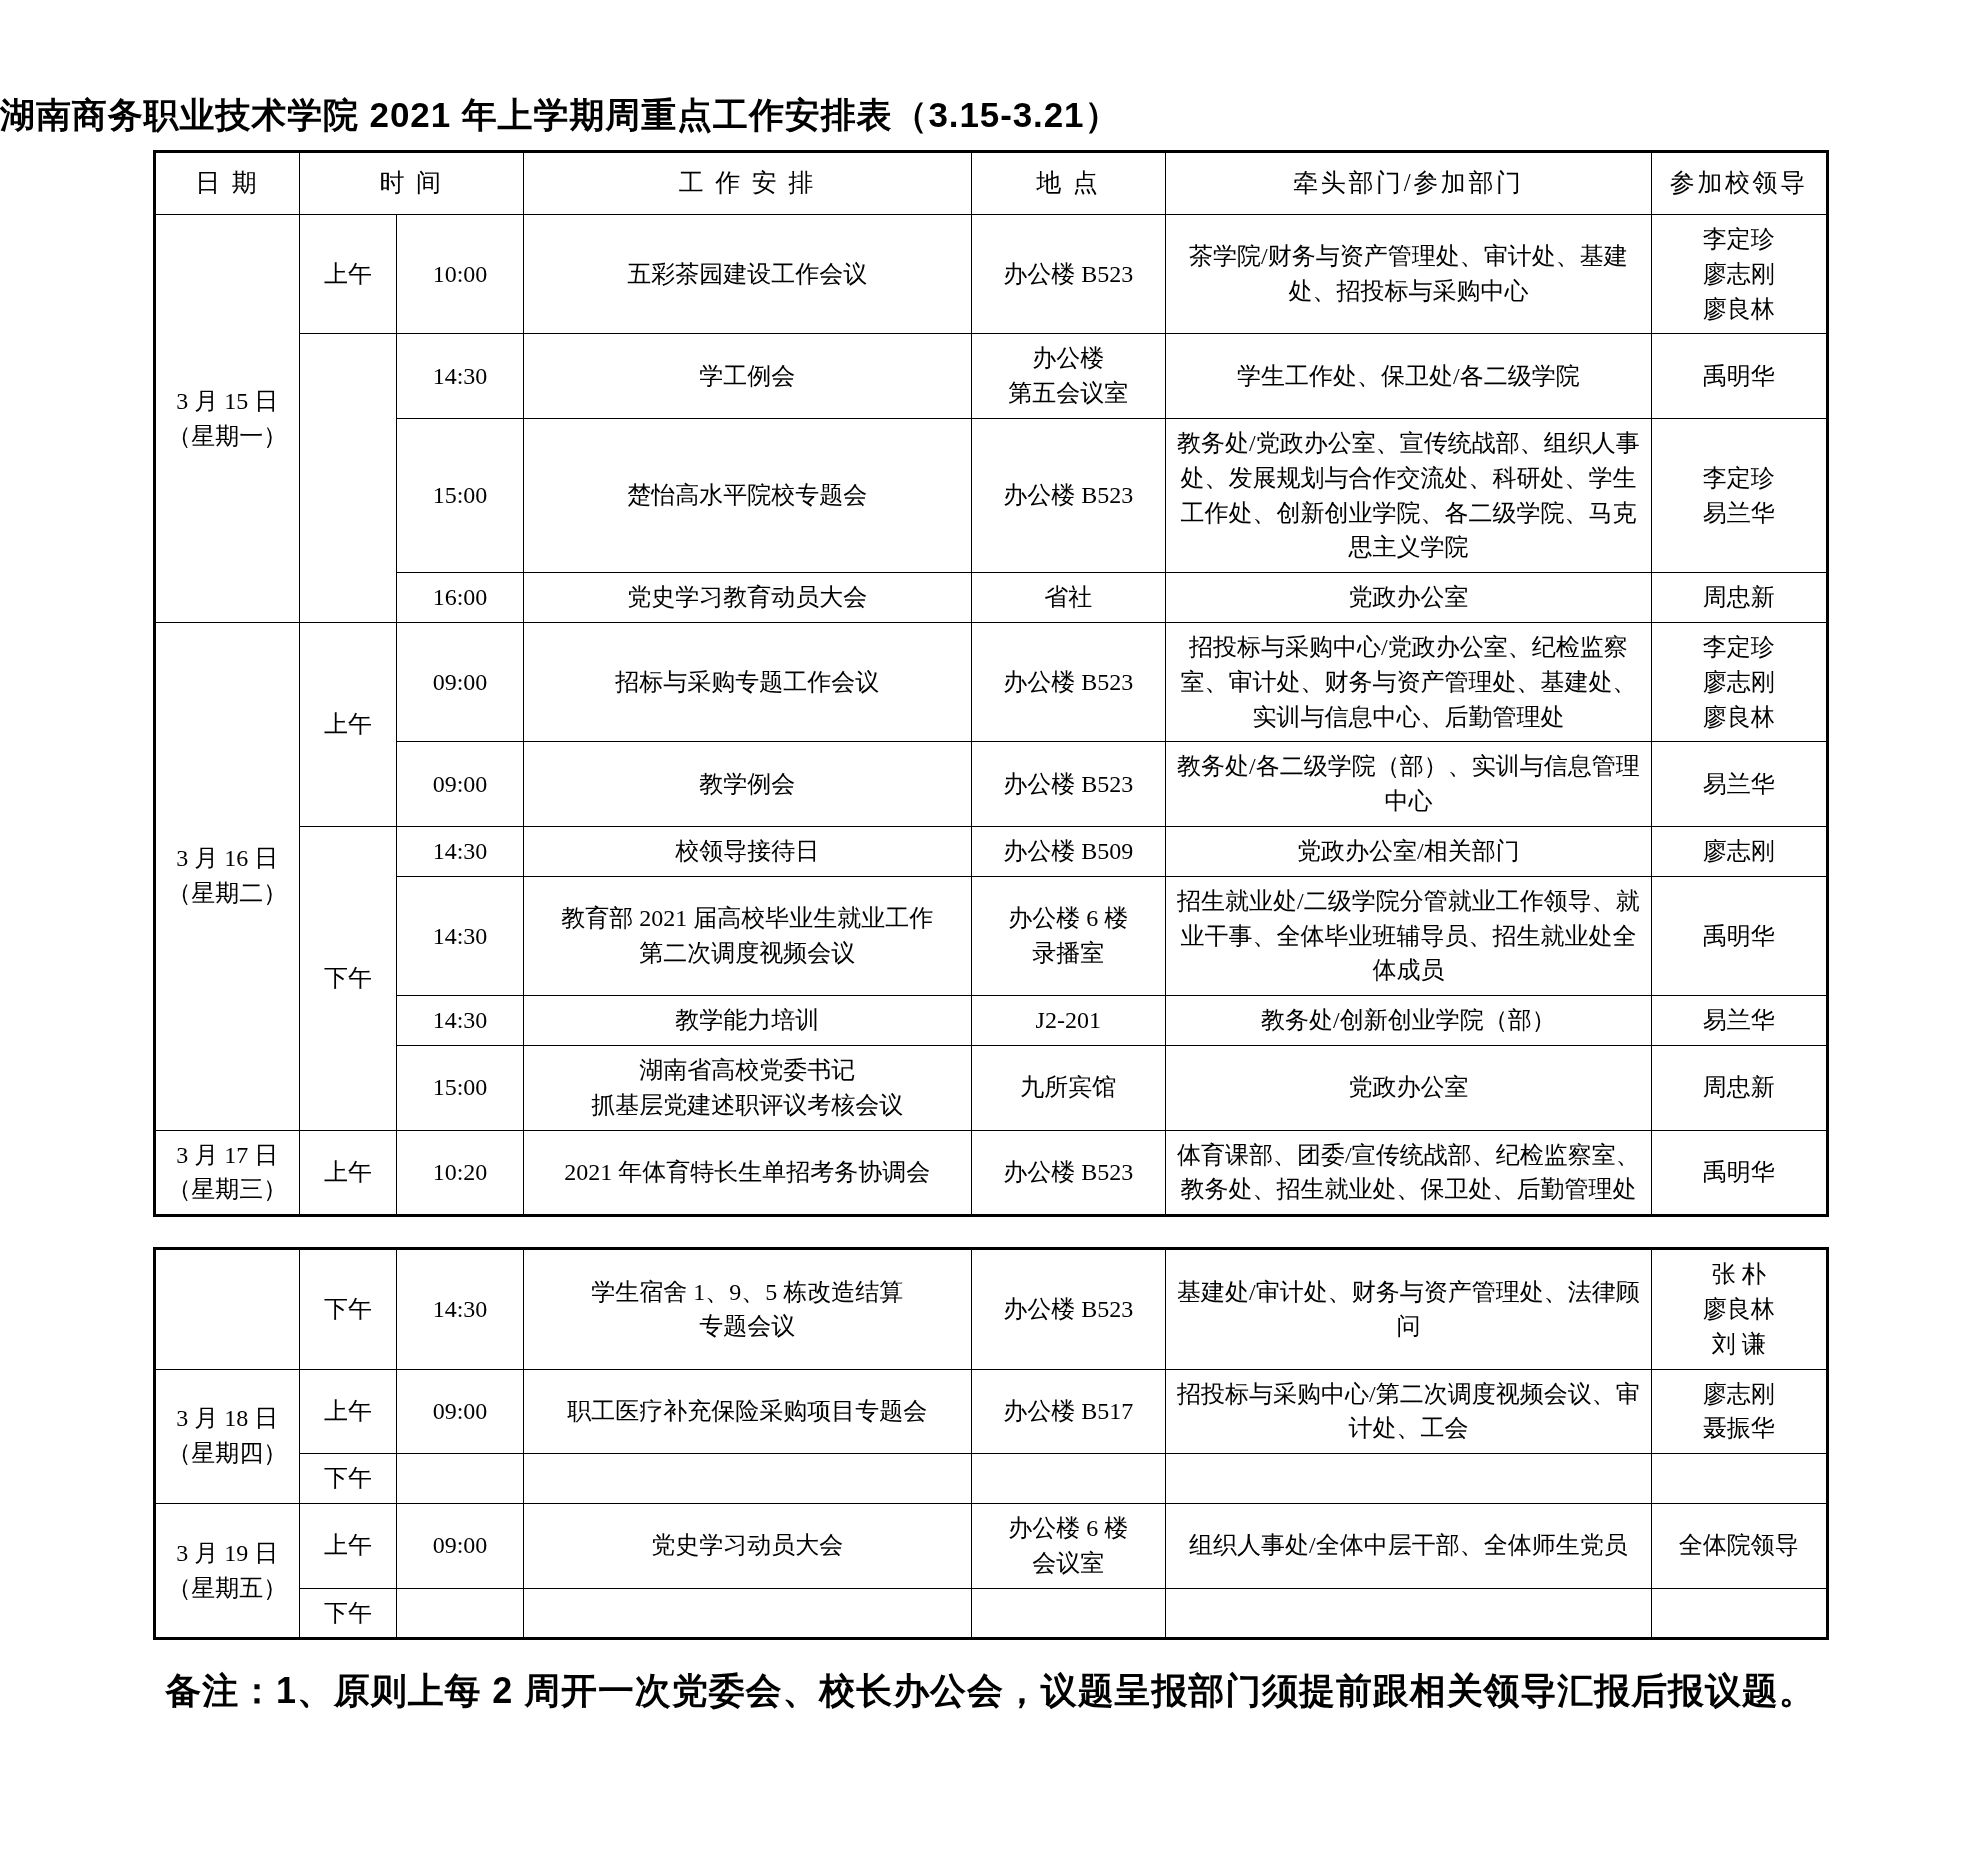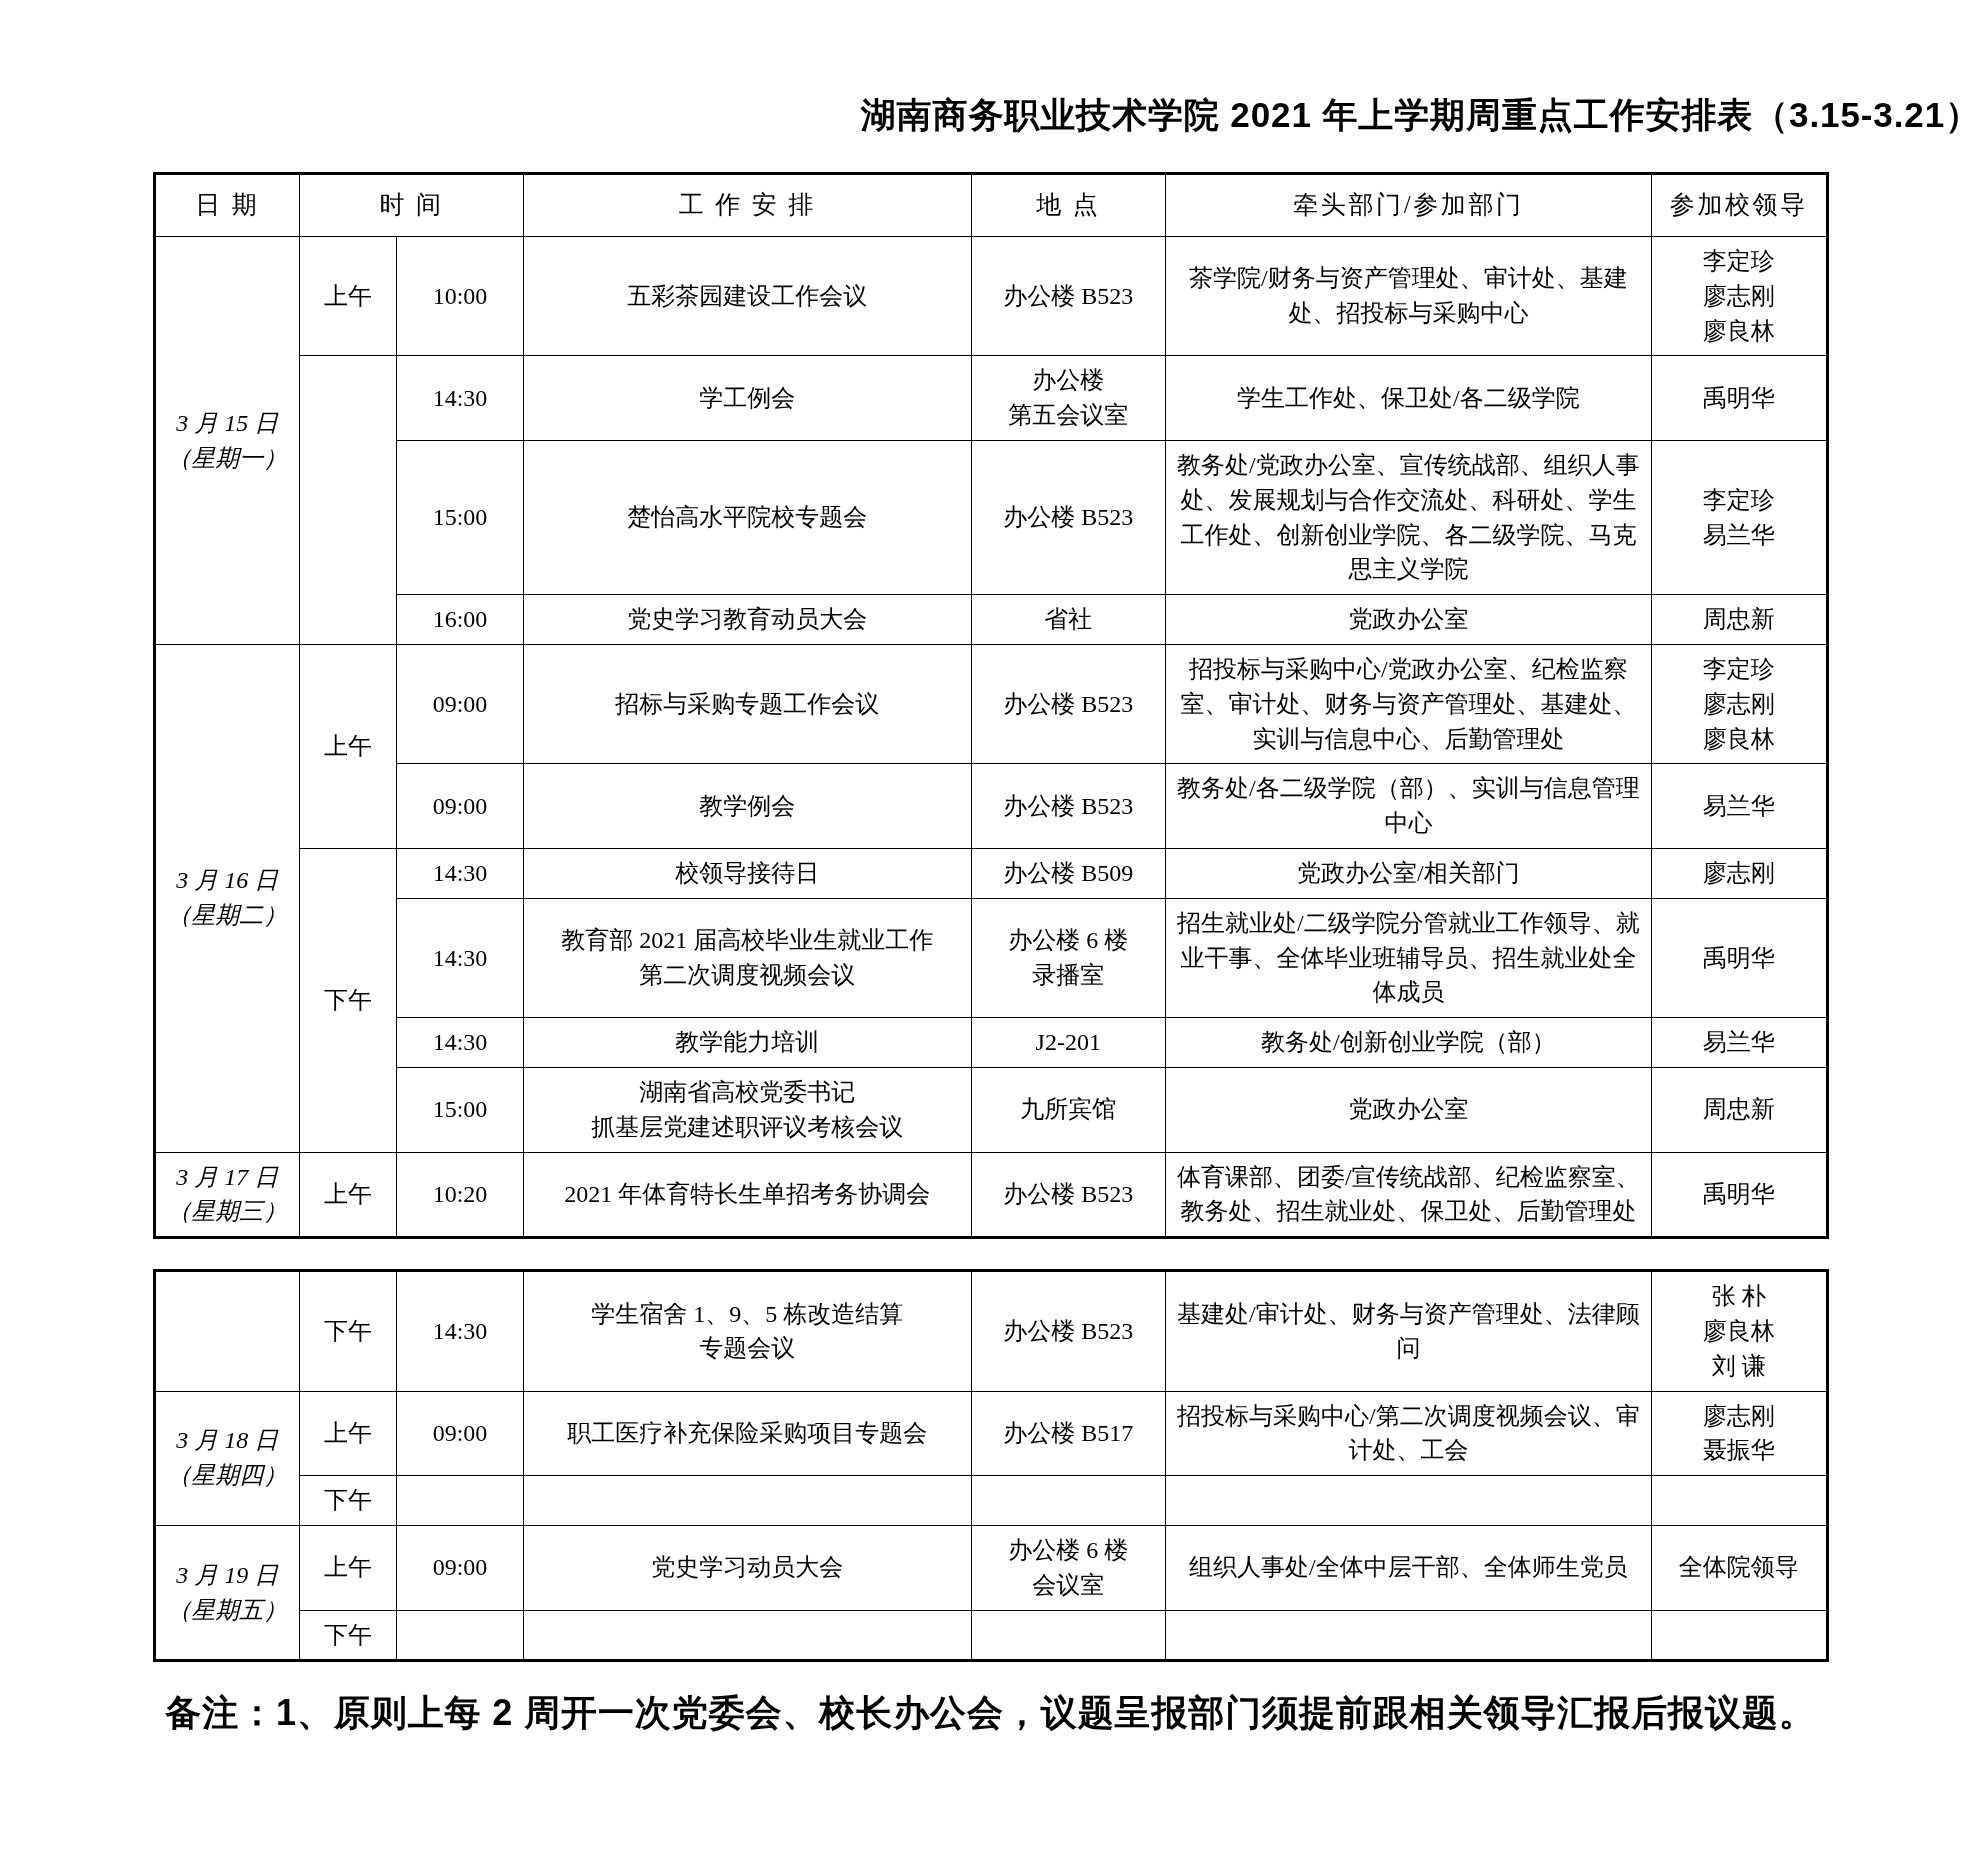--- a/index.html
+++ b/index.html
@@ -14,26 +14,26 @@
     color: #000000;
   }
   .page {
     position: relative;
     width: 1981px;
     height: 1861px;
     box-sizing: border-box;
     padding: 0;
   }
   .doc-title {
-    text-align: right;
+    text-align: left;
     font-size: 35px;
     font-weight: bold;
     letter-spacing: 0.9px;
     padding-top: 92px;
-    padding-bottom: 33px;
+    padding-bottom: 11px;
     font-family: "Liberation Sans", "DejaVu Sans", sans-serif;
   }
   .tbl-wrap {
     margin: 0 auto;
     width: 1676px;
   }
   table.sched {
     border-collapse: collapse;
     width: 1676px;
     table-layout: fixed;
@@ -54,21 +54,21 @@
     padding: 12.4px 5.3px;
   }
   
   col.c-date  { width: 132px; }
   col.c-ampm  { width: 88px; }
   col.c-time  { width: 115px; }
   col.c-work  { width: 406px; }
   col.c-place { width: 176px; }
   col.c-dept  { width: 441px; }
   col.c-lead  { width: 159px; }
-  .nowrap { white-space: nowrap; font-style: italic; }
+  .nowrap { white-space: nowrap; }
   .multi { white-space: pre-line; }
   .spacer {
     height: 30px;
   }
   .note {
     text-align: center;
     font-size: 36px;
     font-weight: bold;
     margin-top: 26.5px;
     letter-spacing: 0.9px;

